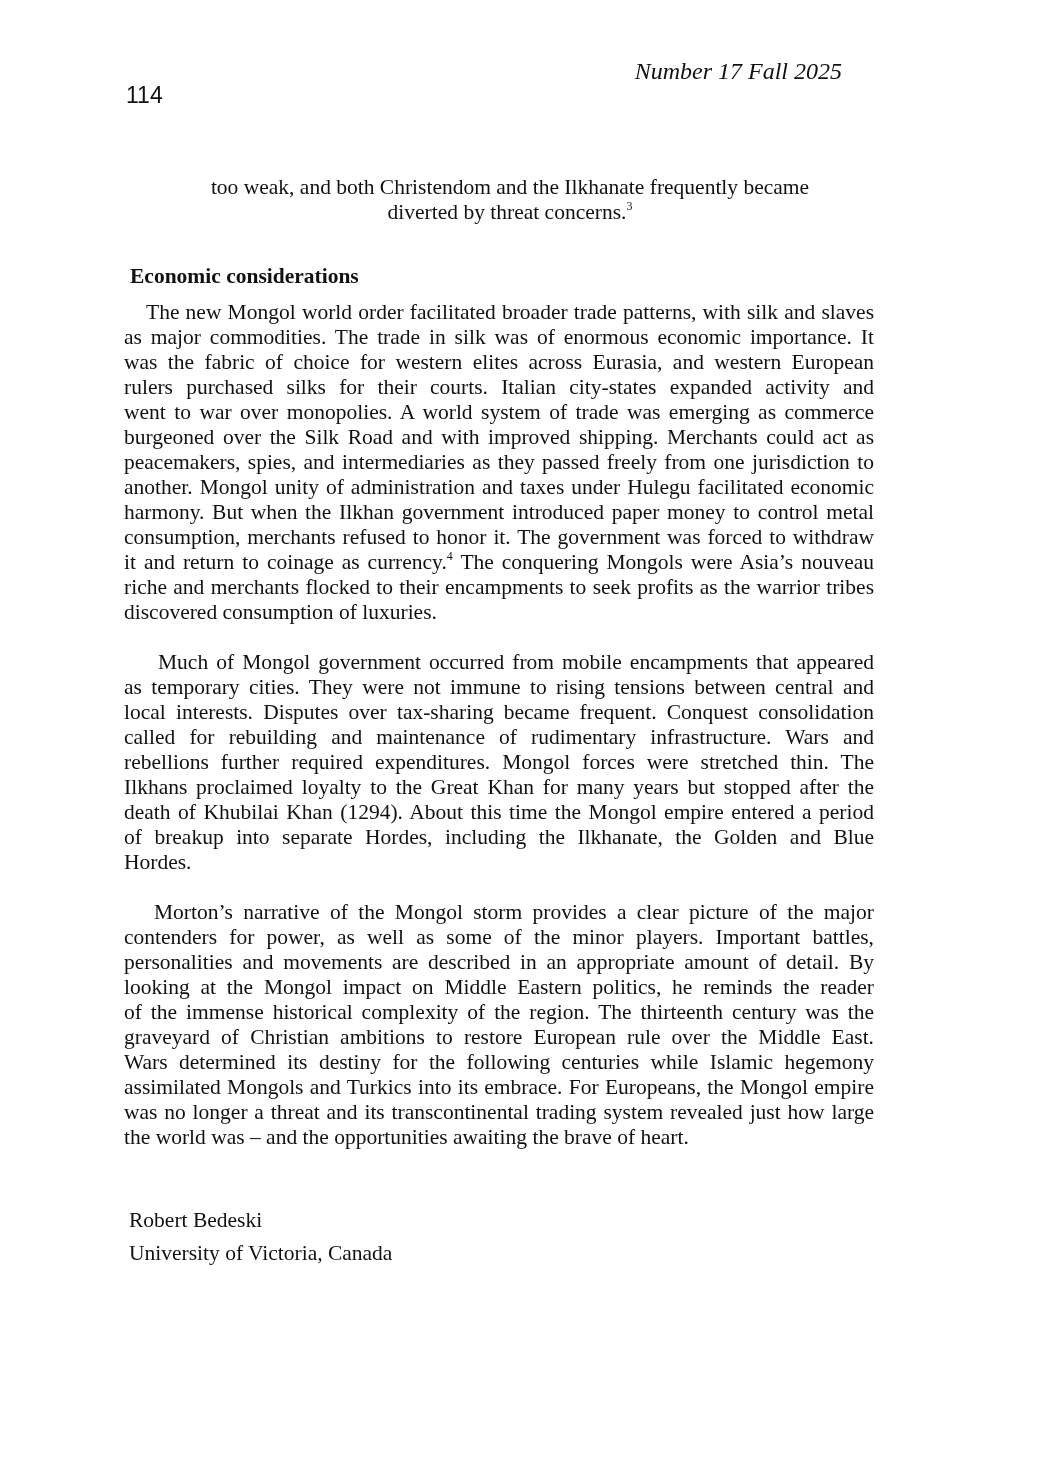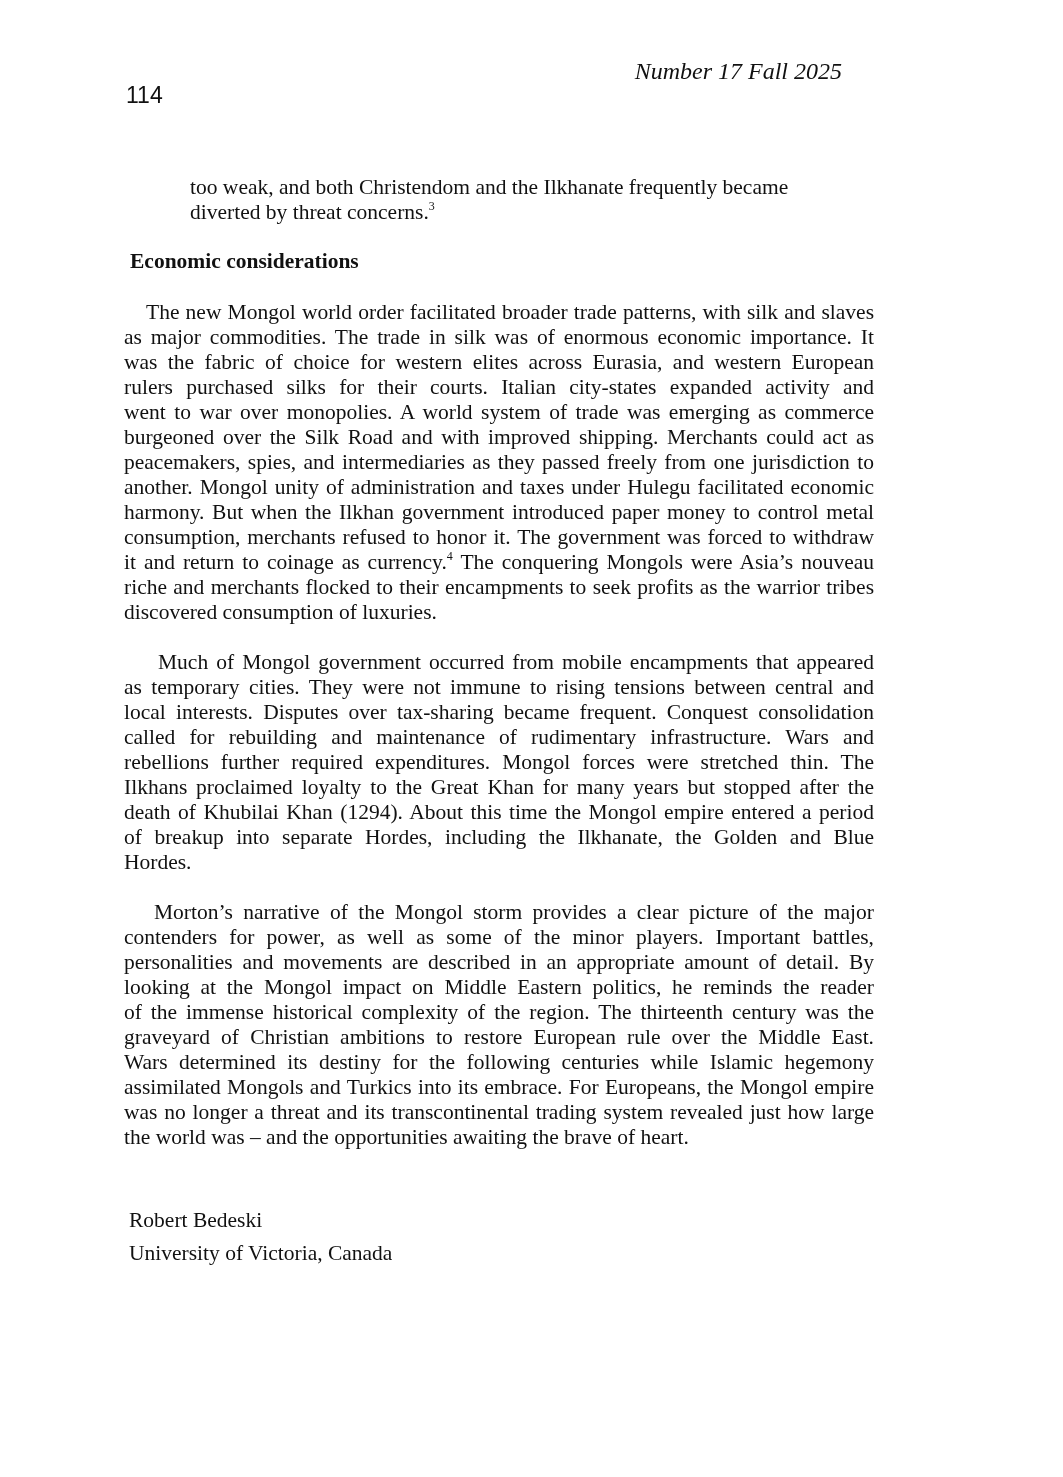--- a/index.html
+++ b/index.html
@@ -7,26 +7,26 @@
   .running-head {
     position: absolute; left: 600px; top: 58px; width: 242px; text-align: right;
     font-family: "Liberation Serif", serif; font-style: italic; font-size: 24px;
   }
   .page-number {
     position: absolute; left: 126px; top: 82px;
     font-family: "Liberation Sans", sans-serif; font-size: 23px;
   }
   .block-quote {
     position: absolute; left: 190px; top: 175px; width: 640px;
-    font-family: "Liberation Serif", serif; font-size: 21.5px; line-height: 25px;
+    font-family: "Liberation Serif", serif; font-size: 21.5px; line-height: 25px; text-align: center;
   }
   .block-quote .ln { display: block; white-space: nowrap; }
   sup { font-size: 12px; line-height: 0; vertical-align: 9px; }
   .section-heading {
-    position: absolute; left: 130px; top: 249px;
+    position: absolute; left: 130px; top: 264px;
     font-family: "Liberation Serif", serif; font-weight: bold; font-size: 21.5px;
   }
   .para {
     position: absolute; left: 124px; width: 750px;
     font-family: "Liberation Serif", serif; font-size: 21.5px; line-height: 25px;
   }
   .para .ln {
     display: block; text-align: justify; text-align-last: justify;
     white-space: nowrap; height: 25px; overflow: visible;
   }

